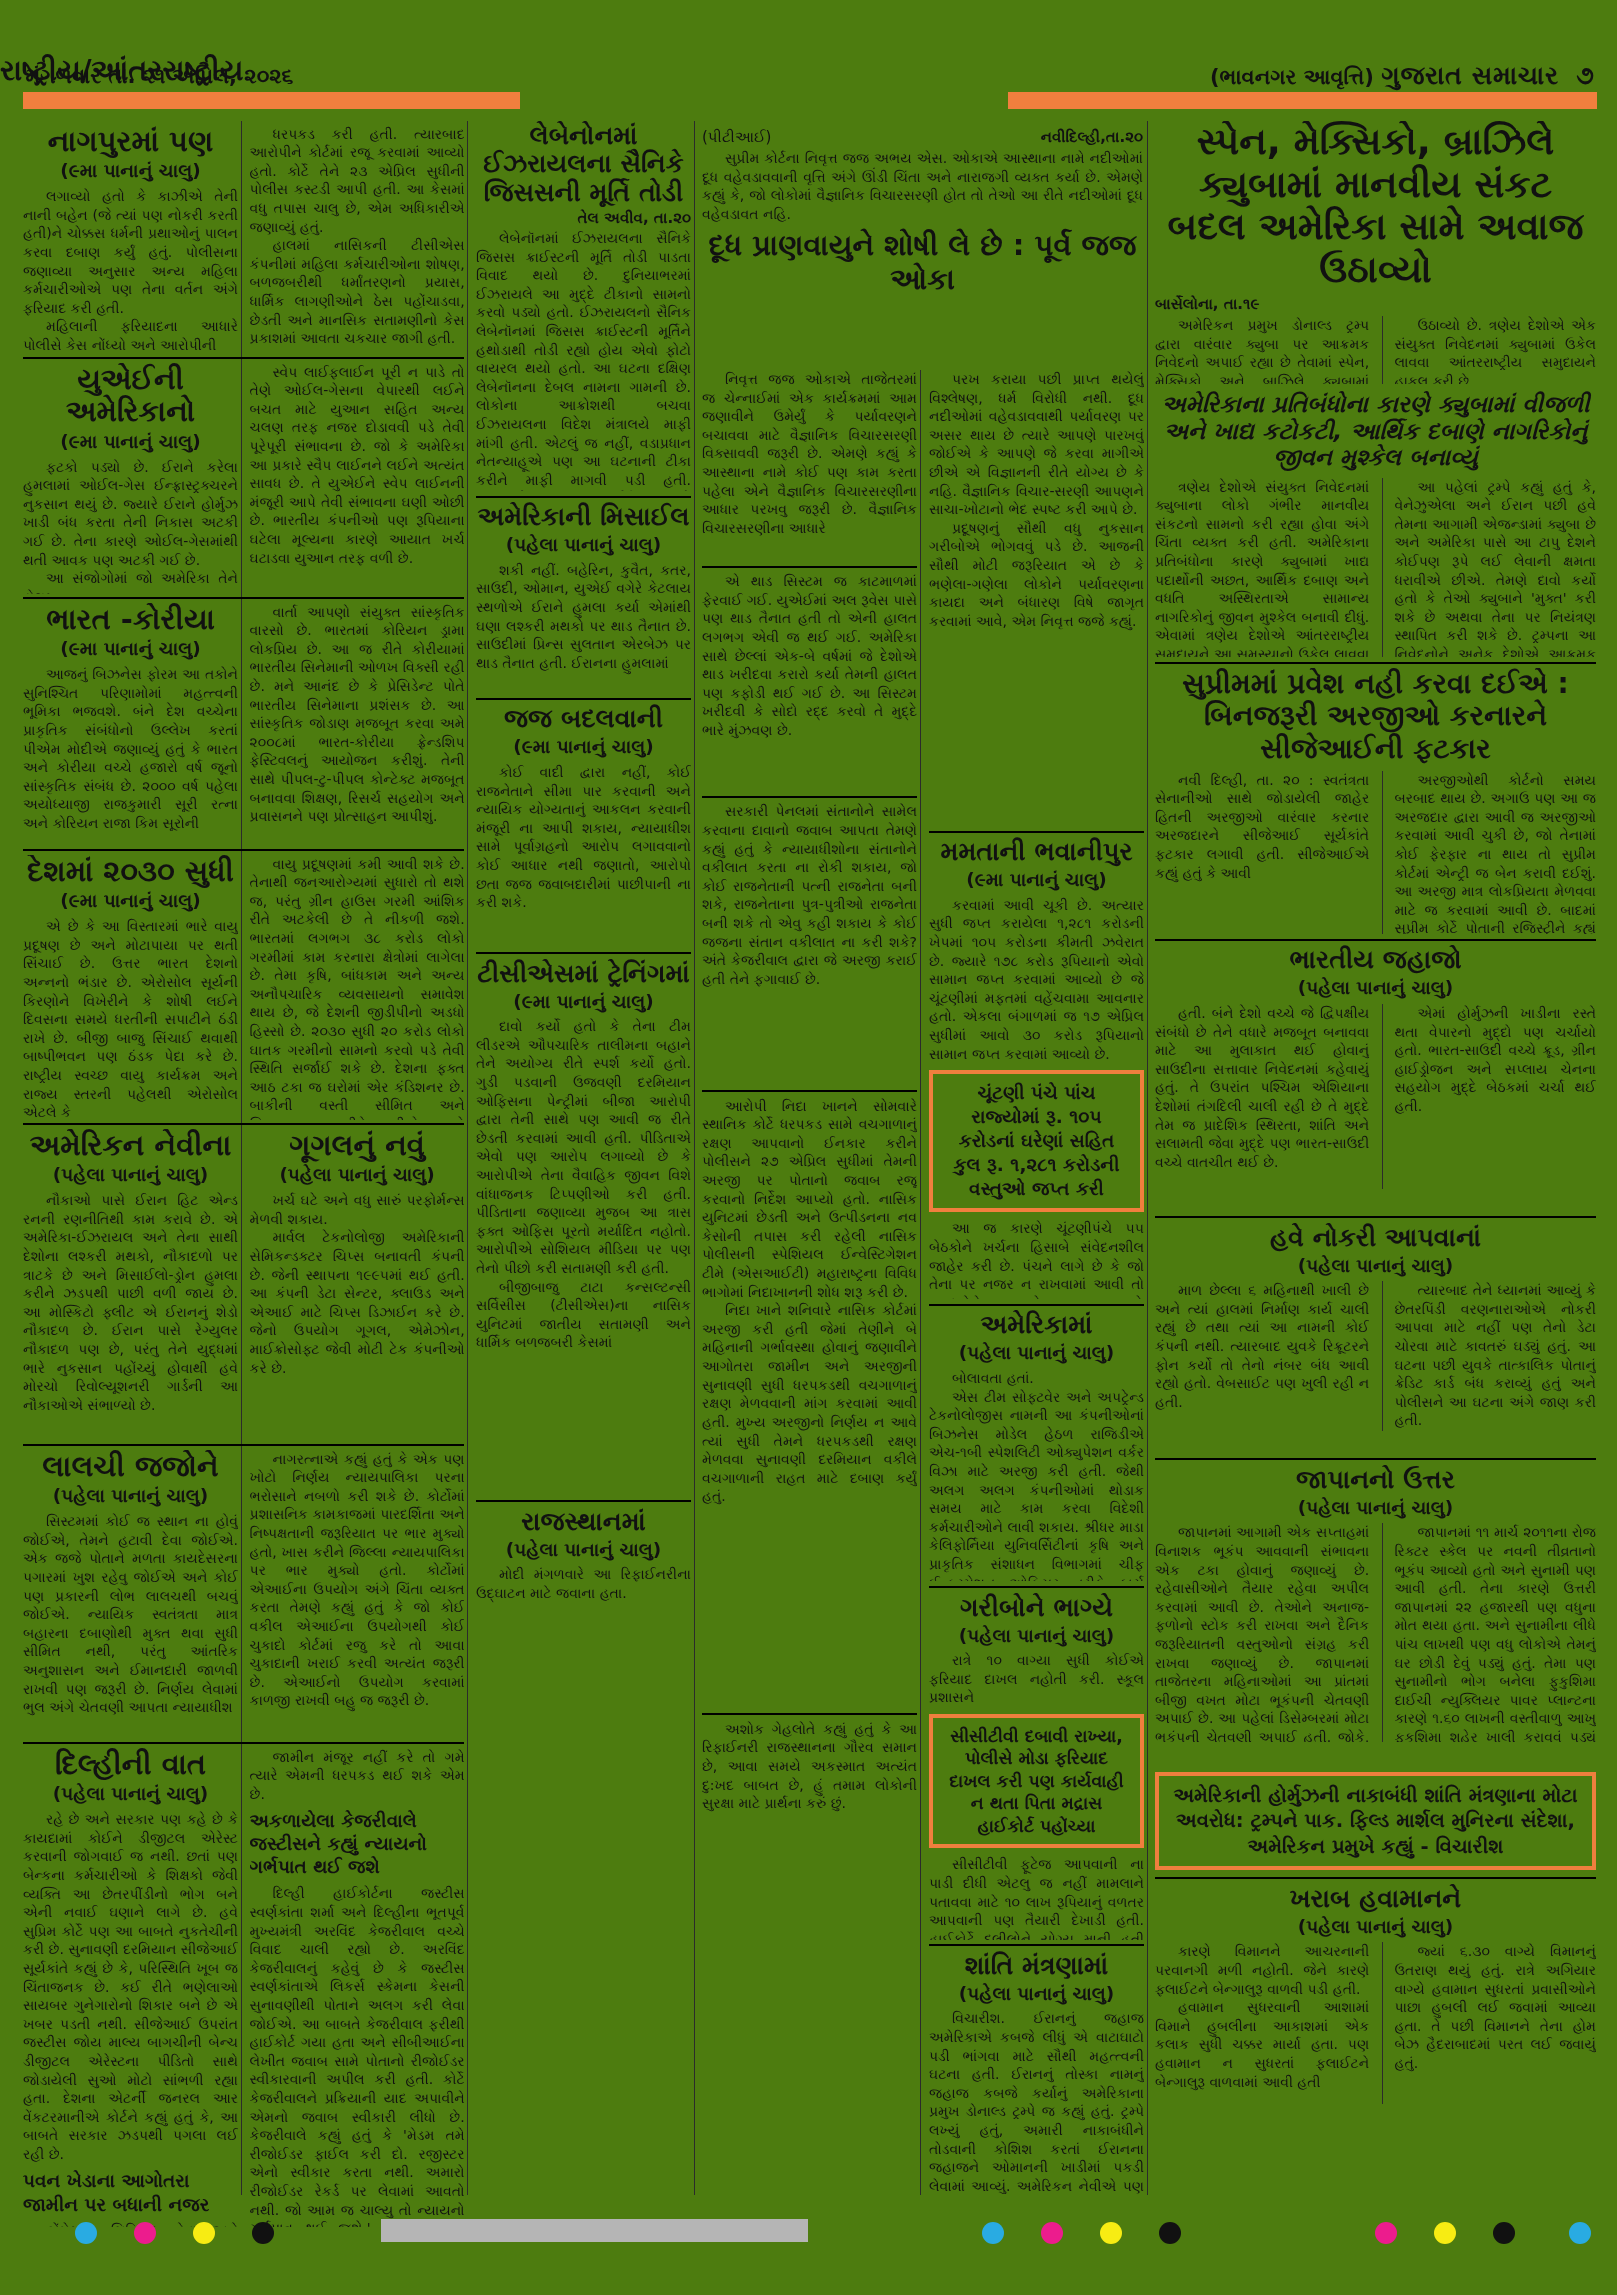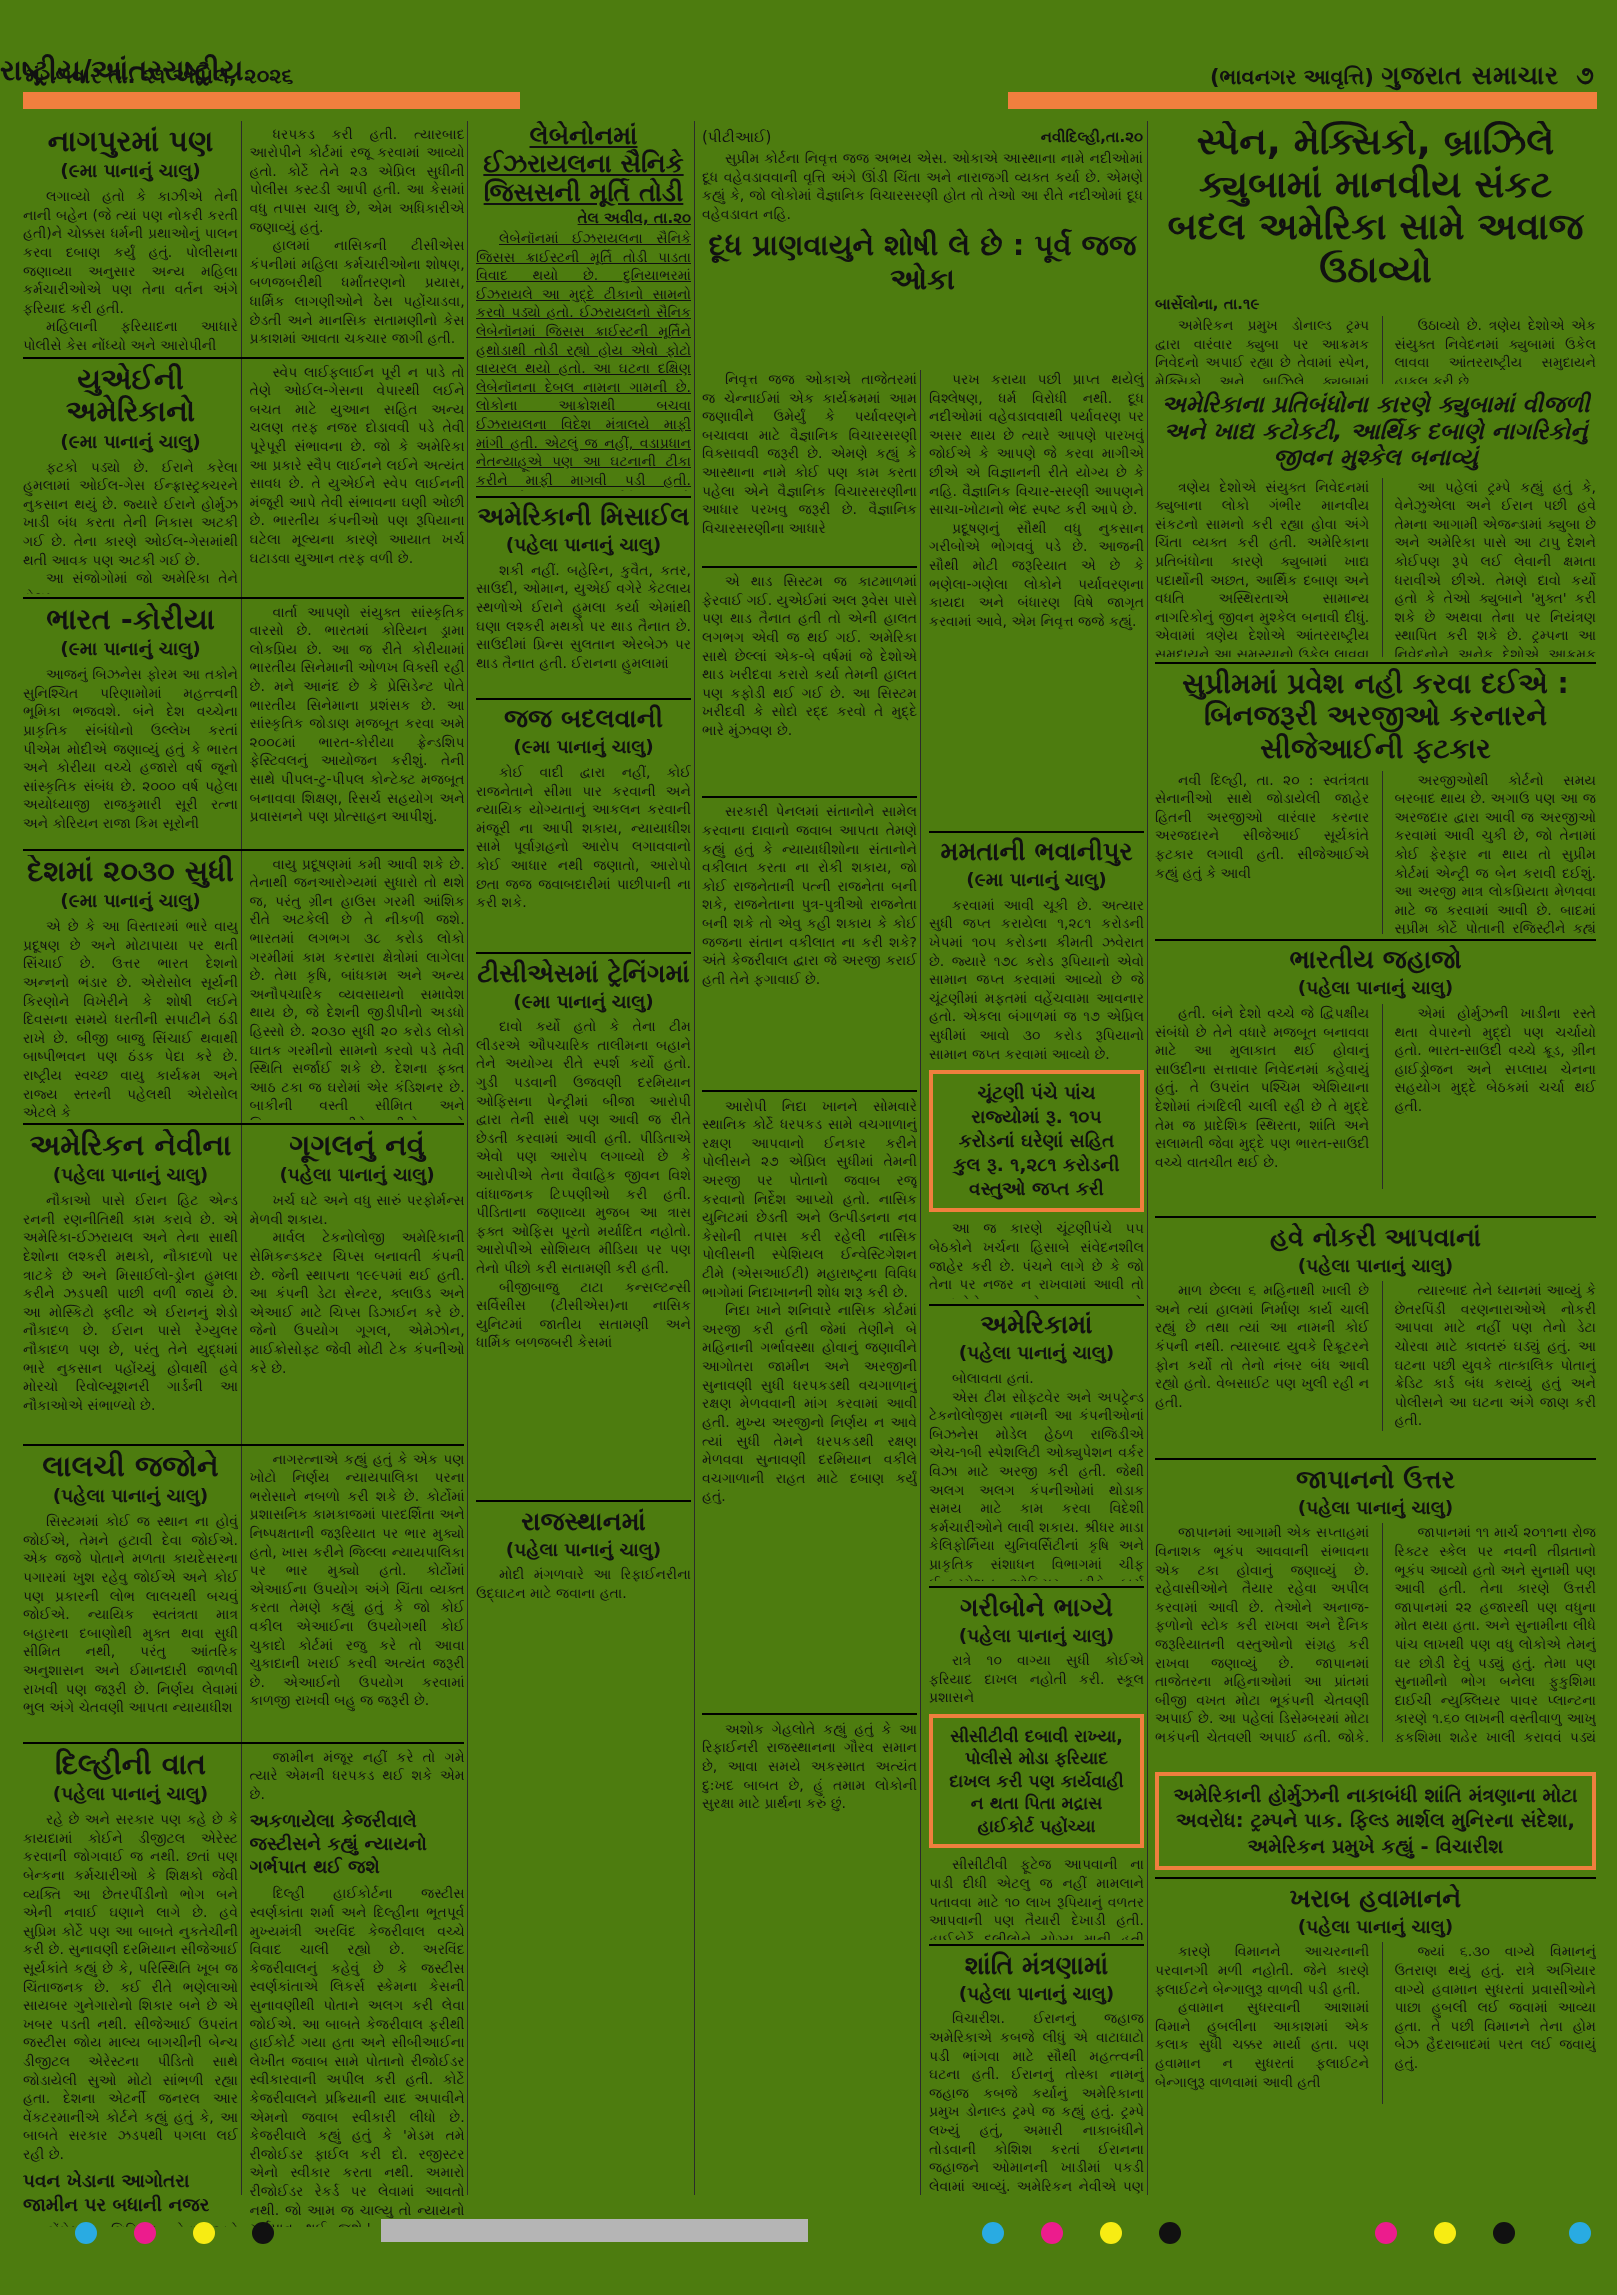--- a/index.html
+++ b/index.html
@@ -173,21 +173,21 @@
         <div>
             <p class="para">જામીન મંજૂર નહીં કરે તો ગમે ત્યારે એમની ધરપકડ થઈ શકે એમ છે.</p>
             <div class="inline-sub">અકળાયેલા કેજરીવાલે જસ્ટીસને કહ્યું ન્યાયનો ગર્ભપાત થઈ જશે</div>
             <p class="para">દિલ્હી હાઈકોર્ટના જસ્ટીસ સ્વર્ણકાંતા શર્મા અને દિલ્હીના ભૂતપૂર્વ મુખ્યમંત્રી અરવિંદ કેજરીવાલ વચ્ચે વિવાદ ચાલી રહ્યો છે. અરવિંદ કેજરીવાલનું કહેવું છે કે જસ્ટીસ સ્વર્ણકાંતાએ લિકર્સ સ્કેમના કેસની સુનાવણીથી પોતાને અલગ કરી લેવા જોઈએ. આ બાબતે કેજરીવાલ ફરીથી હાઈકોર્ટ ગયા હતા અને સીબીઆઈના લેખીત જવાબ સામે પોતાનો રીજોઈડર સ્વીકારવાની અપીલ કરી હતી. કોર્ટે કેજરીવાલને પ્રક્રિયાની યાદ અપાવીને એમનો જવાબ સ્વીકારી લીધો છે. કેજરીવાલે કહ્યું હતું કે 'મેડમ તમે રીજોઈડર ફાઈલ કરી દો. રજીસ્ટર એનો સ્વીકાર કરતા નથી. અમારો રીજોઈડર રેકર્ડ પર લેવામાં આવતો નથી. જો આમ જ ચાલ્યુ તો ન્યાયનો ગર્ભપાત થઈ જશે.' જસ્ટીસે જોકે કેજરીવાલને નિયમોની યાદ અપાવતા કહ્યું હતું કે, 'રજીસ્ટર તમારી અરજીનો સ્વીકાર એટલા માટે નથી કરતા કે તમારો કેસ તમે પોતે લડી રહ્યા છો.'</p>
           </div>
       </div>
     </div>
   </div>
 
   <div class="col" style="left:476px;">
-    <div class="blk" style="height:370px;text-decoration:underline;">
+    <div class="blk" style="height:370px;">
       <div class="shead md">લેબેનોનમાં ઈઝરાયલના સૈનિકે જિસસની મૂર્તિ તોડી</div>
       <div class="dateline">તેલ અવીવ, તા.૨૦</div>
       <div>
           <p class="para">લેબેનૉનમાં ઈઝરાયલના સૈનિકે જિસસ ક્રાઈસ્ટની મૂર્તિ તોડી પાડતા વિવાદ થયો છે. દુનિયાભરમાં ઈઝરાયલે આ મુદ્દે ટીકાનો સામનો કરવો પડ્યો હતો. ઈઝરાયલનો સૈનિક લેબેનૉનમાં જિસસ ક્રાઈસ્ટની મૂર્તિને હથોડાથી તોડી રહ્યો હોય એવો ફોટો વાયરલ થયો હતો. આ ઘટના દક્ષિણ લેબેનૉનના દેબલ નામના ગામની છે. લોકોના આક્રોશથી બચવા ઈઝરાયલના વિદેશ મંત્રાલયે માફી માંગી હતી. એટલું જ નહીં, વડાપ્રધાન નેતન્યાહૂએ પણ આ ઘટનાની ટીકા કરીને માફી માગવી પડી હતી. વડાપ્રધાને જવાબદાર સૈનિક સામે તપાસ કરવાનો આદેશ પણ આપ્યો છે.</p>
         </div>
     </div>
     <div class="hr"></div>
     <div class="blk" style="height:191px;">
       <div class="shead md">અમેરિકાની મિસાઈલ</div>
       <div class="snote">(પહેલા પાનાનું ચાલુ)</div>

